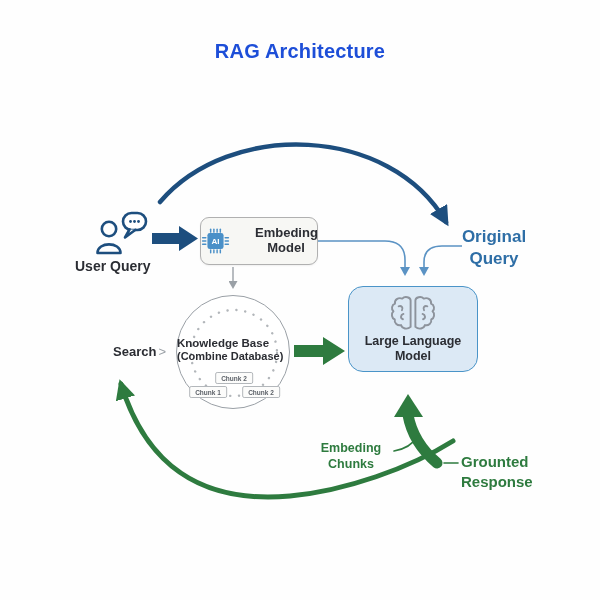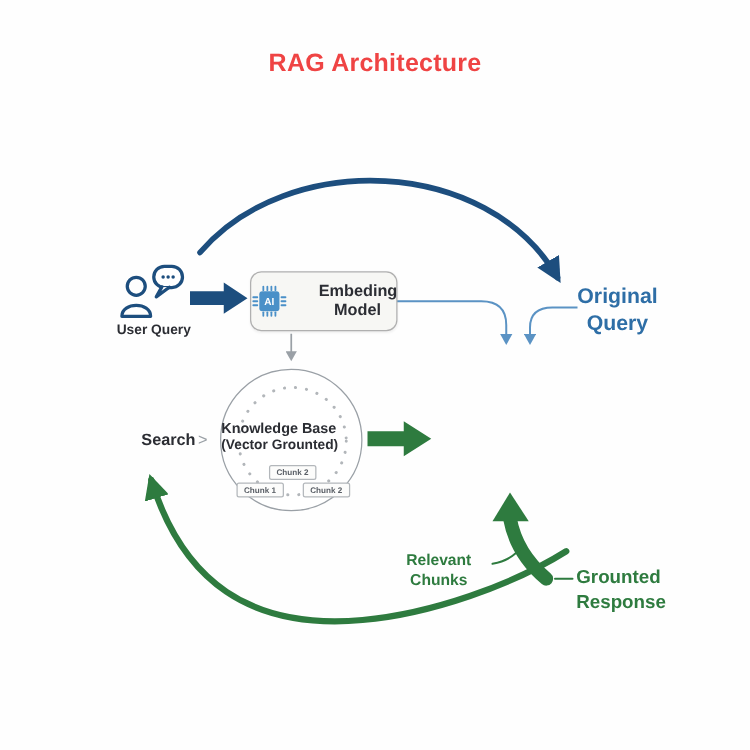--- a/index.html
+++ b/index.html
@@ -5,39 +5,39 @@
   html,body { margin:0; padding:0; background:#ffffff; }
   .canvas {
     position:relative; width:600px; height:600px; margin:0 auto;
     background:#fefefe; overflow:hidden;
     font-family:"Liberation Sans", sans-serif;
     color: var(--dark-text, #2b2d33);
   }
   .title {
     position:absolute; left:0; top:40px; width:600px;
     text-align:center; font-size:20px; font-weight:700;
-    color:#ef4444; letter-spacing:.2px;
+    color:#1d4ed8; letter-spacing:.2px;
   }
   svg { display:block; }
   .connector-layer { position:absolute; left:0; top:0; }
 
   
   .st-navy   { stroke: var(--navy,#1d4e7e); }
   .fl-navy   { fill:   var(--navy,#1d4e7e); }
   .st-blue   { stroke: var(--blue-line,#5b93c4); }
   .fl-blue   { fill:   var(--blue-line,#5b93c4); }
   .st-gray   { stroke: var(--gray-line,#9aa0a6); }
   .fl-gray   { fill:   var(--gray-line,#9aa0a6); }
   .st-green  { stroke: var(--green,#2e7b3f); }
   .fl-green  { fill:   var(--green,#2e7b3f); }
 
   .user-node { position:absolute; left:94px; top:210px; width:54px; height:48px; }
   .user-label {
-    position:absolute; left:75px; top:258px; width:96px; text-align:center;
-    font-size:11px; font-weight:700;
+    position:absolute; left:75px; top:258px; width:96px; 
+    font-size:14px; font-weight:700;
   }
 
   .embed-box {
     position:absolute; left:200px; top:217px; width:116px; height:46px;
     background: var(--embed-fill,#f7f7f4);
     border:1.5px solid var(--embed-border,#b0b0b0); border-radius:9px;
     display:flex; align-items:center; justify-content:center; gap:25px;
     box-shadow:0 1px 2px rgba(0,0,0,.06);
   }
   .embed-label { width:62px; text-align:center; font-size:13px; font-weight:700; line-height:1.15; }
@@ -182,28 +182,47 @@
   </div>
 
   <div class="original-query">Original Query</div>
 
   <div class="kb-circle">
     <svg class="kb-dots" width="102" height="102" viewBox="0 0 102 102">
       <circle cx="51" cy="51" r="43" fill="none" stroke="#b2b6ba" stroke-width="2.4" stroke-dasharray="0.1 8.8" stroke-linecap="round"></circle>
     </svg>
     <div class="kb-text">
       <div class="kb-title">Knowledge Base</div>
-      <div class="kb-subtitle">(Vector Grounted)</div>
+      <div class="kb-subtitle">(Combine Database)</div>
     </div>
     <div class="chunk chunk-a">Chunk 2</div>
     <div class="chunk chunk-b">Chunk 1</div>
     <div class="chunk chunk-c">Chunk 2</div>
   </div>
 
   <div class="search-label"><span>Search</span><span class="chev">&gt;</span></div>
 
-
-
-  <div class="relevant-chunks">Relevant Chunks</div>
+  <div class="llm-box">
+    <svg width="46" height="40" viewBox="0 0 48 40">
+      <g stroke="var(--brain-stroke,#8d939c)" stroke-width="2" fill="none" stroke-linecap="round" stroke-linejoin="round">
+        <path d="M 21.5 7 C 21.5 3.5, 15.5 2, 12.8 5 C 8.5 3.2, 4.5 6.5, 5.2 10.2
+                 C 1.8 11.5, 1 16, 3.6 18.2 C 1 20.5, 1.6 25.5, 5 26.8
+                 C 4.2 30.5, 7.8 33.6, 11.5 32.6 C 12.5 36.4, 18 37.6, 21.5 34.5 L 21.5 7"></path>
+        <path d="M 9 13 C 12 12, 14 14.5, 12.5 17"></path>
+        <path d="M 14 21 C 11 22, 10.5 25.5, 13.5 26.5"></path>
+        <g transform="translate(48 0) scale(-1 1)">
+          <path d="M 21.5 7 C 21.5 3.5, 15.5 2, 12.8 5 C 8.5 3.2, 4.5 6.5, 5.2 10.2
+                   C 1.8 11.5, 1 16, 3.6 18.2 C 1 20.5, 1.6 25.5, 5 26.8
+                   C 4.2 30.5, 7.8 33.6, 11.5 32.6 C 12.5 36.4, 18 37.6, 21.5 34.5 L 21.5 7"></path>
+          <path d="M 9 13 C 12 12, 14 14.5, 12.5 17"></path>
+          <path d="M 14 21 C 11 22, 10.5 25.5, 13.5 26.5"></path>
+        </g>
+      </g>
+    </svg>
+    <div class="llm-label">Large Language Model</div>
+  </div>
+
+
+  <div class="relevant-chunks">Embeding Chunks</div>
 
   <div class="grounded-response">Grounted Response</div>
 
 </div>
 
 </body></html>

